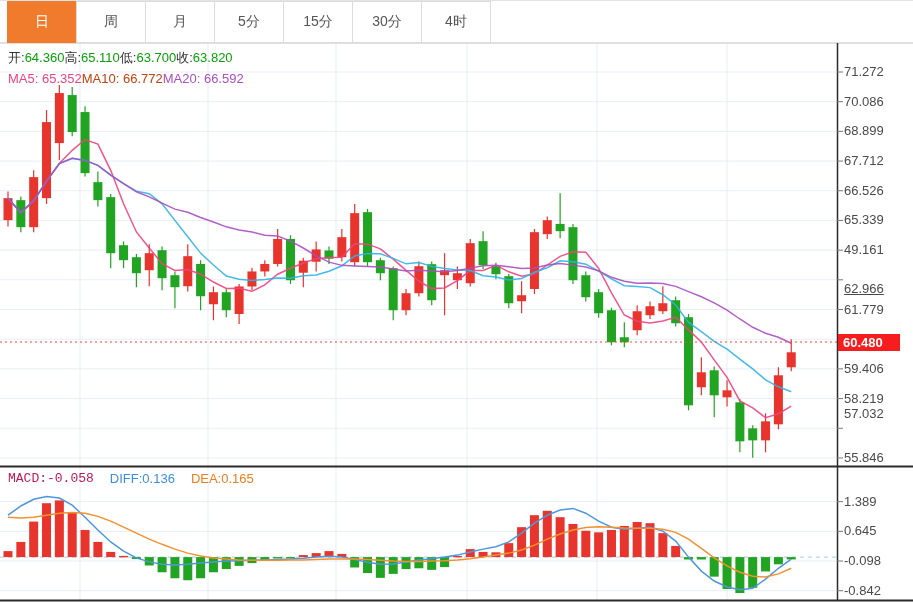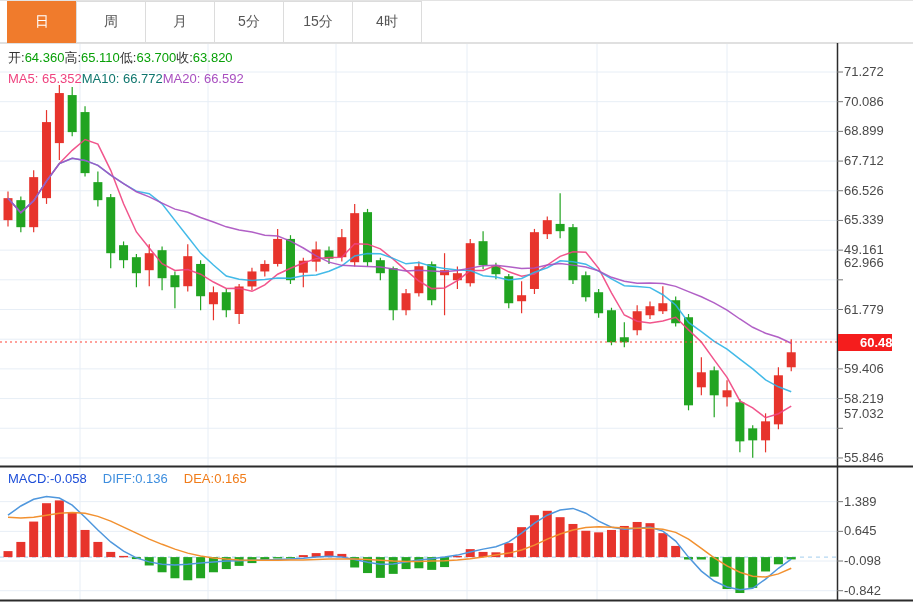--- a/index.html
+++ b/index.html
@@ -11,34 +11,35 @@
   .tab{width:70px;height:42px;margin-left:-1px;display:flex;align-items:center;justify-content:center;
        border:1px solid #dcdcdc;background:#fff;color:#555;font-size:14px;cursor:pointer;box-sizing:border-box;}
   .tab.active{background:#f07b2c;border-color:#f07b2c;color:#fff;}
   #plot{position:absolute;top:0;left:0;z-index:1;}
   .overlay{position:absolute;z-index:3;pointer-events:none;white-space:nowrap;font-size:13px;}
   .ohlc-row{left:8px;top:49px;display:flex;}
   .ma-row{left:8px;top:71px;display:flex;}
   .macd-row{left:8px;top:471px;display:flex;gap:16px;}
   .lbl{color:#333;}
   .axis-label{position:absolute;left:844px;z-index:3;font-size:13px;color:#4a4a4a;pointer-events:none;}
-  .price-badge{position:absolute;left:838px;width:54px;height:17px;background:#f51d1d;color:#fff;
-               font-size:13px;font-weight:bold;line-height:17px;padding-left:22px;box-sizing:border-box;z-index:4;}
+  .price-badge{position:absolute;left:838px;width:62px;height:17px;background:#f51d1d;color:#fff;
+               font-size:13px;font-weight:bold;line-height:17px;padding-left:5px;box-sizing:border-box;z-index:4;}
 </style>
 </head>
 <body>
 
 <div class="screen">
 
   <div class="toolbar">
     <div class="tab active">日</div>
     <div class="tab">周</div>
     <div class="tab">月</div>
     <div class="tab">5分</div>
     <div class="tab">15分</div>
+    <div class="tab">30分</div>
     <div class="tab">4时</div>
   </div>
 
   <svg id="plot" width="913" height="602">
       <line x1="80" y1="43" x2="80" y2="466" stroke="#e7eef6" stroke-width="1"></line>
       <line x1="80" y1="468" x2="80" y2="600" stroke="#e7eef6" stroke-width="1"></line>
       <line x1="208" y1="43" x2="208" y2="466" stroke="#e7eef6" stroke-width="1"></line>
       <line x1="208" y1="468" x2="208" y2="600" stroke="#e7eef6" stroke-width="1"></line>
       <line x1="336" y1="43" x2="336" y2="466" stroke="#e7eef6" stroke-width="1"></line>
       <line x1="336" y1="468" x2="336" y2="600" stroke="#e7eef6" stroke-width="1"></line>
@@ -284,40 +285,40 @@
 
   <div class="overlay ohlc-row">
     <span><span class="lbl">开:</span><span class="val-g" style="color: rgb(8, 160, 8);">64.360</span></span>
     <span><span class="lbl">高:</span><span class="val-g" style="color: rgb(8, 160, 8);">65.110</span></span>
     <span><span class="lbl">低:</span><span class="val-g" style="color: rgb(8, 160, 8);">63.700</span></span>
     <span><span class="lbl">收:</span><span class="val-g" style="color: rgb(8, 160, 8);">63.820</span></span>
   </div>
 
   <div class="overlay ma-row">
     <span class="ma5-t" style="color: rgb(239, 67, 127);"><span>MA5:</span> <span>65.352</span></span>
-    <span class="ma10-t" style="color: #0f766e;"><span>MA10:</span> <span>66.772</span></span>
+    <span class="ma10-t" style="color: #c2410c;"><span>MA10:</span> <span>66.772</span></span>
     <span class="ma20-t" style="color: rgb(169, 79, 192);"><span>MA20:</span> <span>66.592</span></span>
   </div>
 
   <div class="overlay macd-row">
-    <span class="macd-t" style="color: #1d4ed8;"><span>MACD:</span><span>-0.058</span></span>
+    <span class="macd-t" style="color: #be185d; font-family: Liberation Mono, monospace;"><span>MACD:</span><span>-0.058</span></span>
     <span class="diff-t" style="color: rgb(62, 142, 222);"><span>DIFF:</span><span>0.136</span></span>
     <span class="dea-t" style="color: rgb(240, 124, 26);"><span>DEA:</span><span>0.165</span></span>
   </div>
 
   <div class="price-badge" style="top: 333.516px; background: rgb(245, 29, 29);">60.480</div>
 
 <div class="axis-label" style="top: 64px;">71.272</div>
     <div class="axis-label" style="top: 93.6737px;">70.086</div>
     <div class="axis-label" style="top: 123.372px;">68.899</div>
     <div class="axis-label" style="top: 153.071px;">67.712</div>
     <div class="axis-label" style="top: 182.745px;">66.526</div>
     <div class="axis-label" style="top: 212.444px;">65.339</div>
     <div class="axis-label" style="top: 242.142px;">49.161</div>
-    <div class="axis-label" style="top: 255px;">62.966</div>
+    <div class="axis-label" style="top: 281px; text-decoration: underline;">62.966</div>
     <div class="axis-label" style="top: 301.515px;">61.779</div>
     <div class="axis-label" style="top: 360.887px;">59.406</div>
     <div class="axis-label" style="top: 390.586px;">58.219</div>
     <div class="axis-label" style="top: 406px;">57.032</div>
     <div class="axis-label" style="top: 449.959px;">55.846</div>
     <div class="axis-label" style="top: 493.651px;">1.389</div>
     <div class="axis-label" style="top: 523.352px;">0.645</div>
     <div class="axis-label" style="top: 553.012px;">-0.098</div>
     <div class="axis-label" style="top: 582.713px;">-0.842</div>
   </div>

